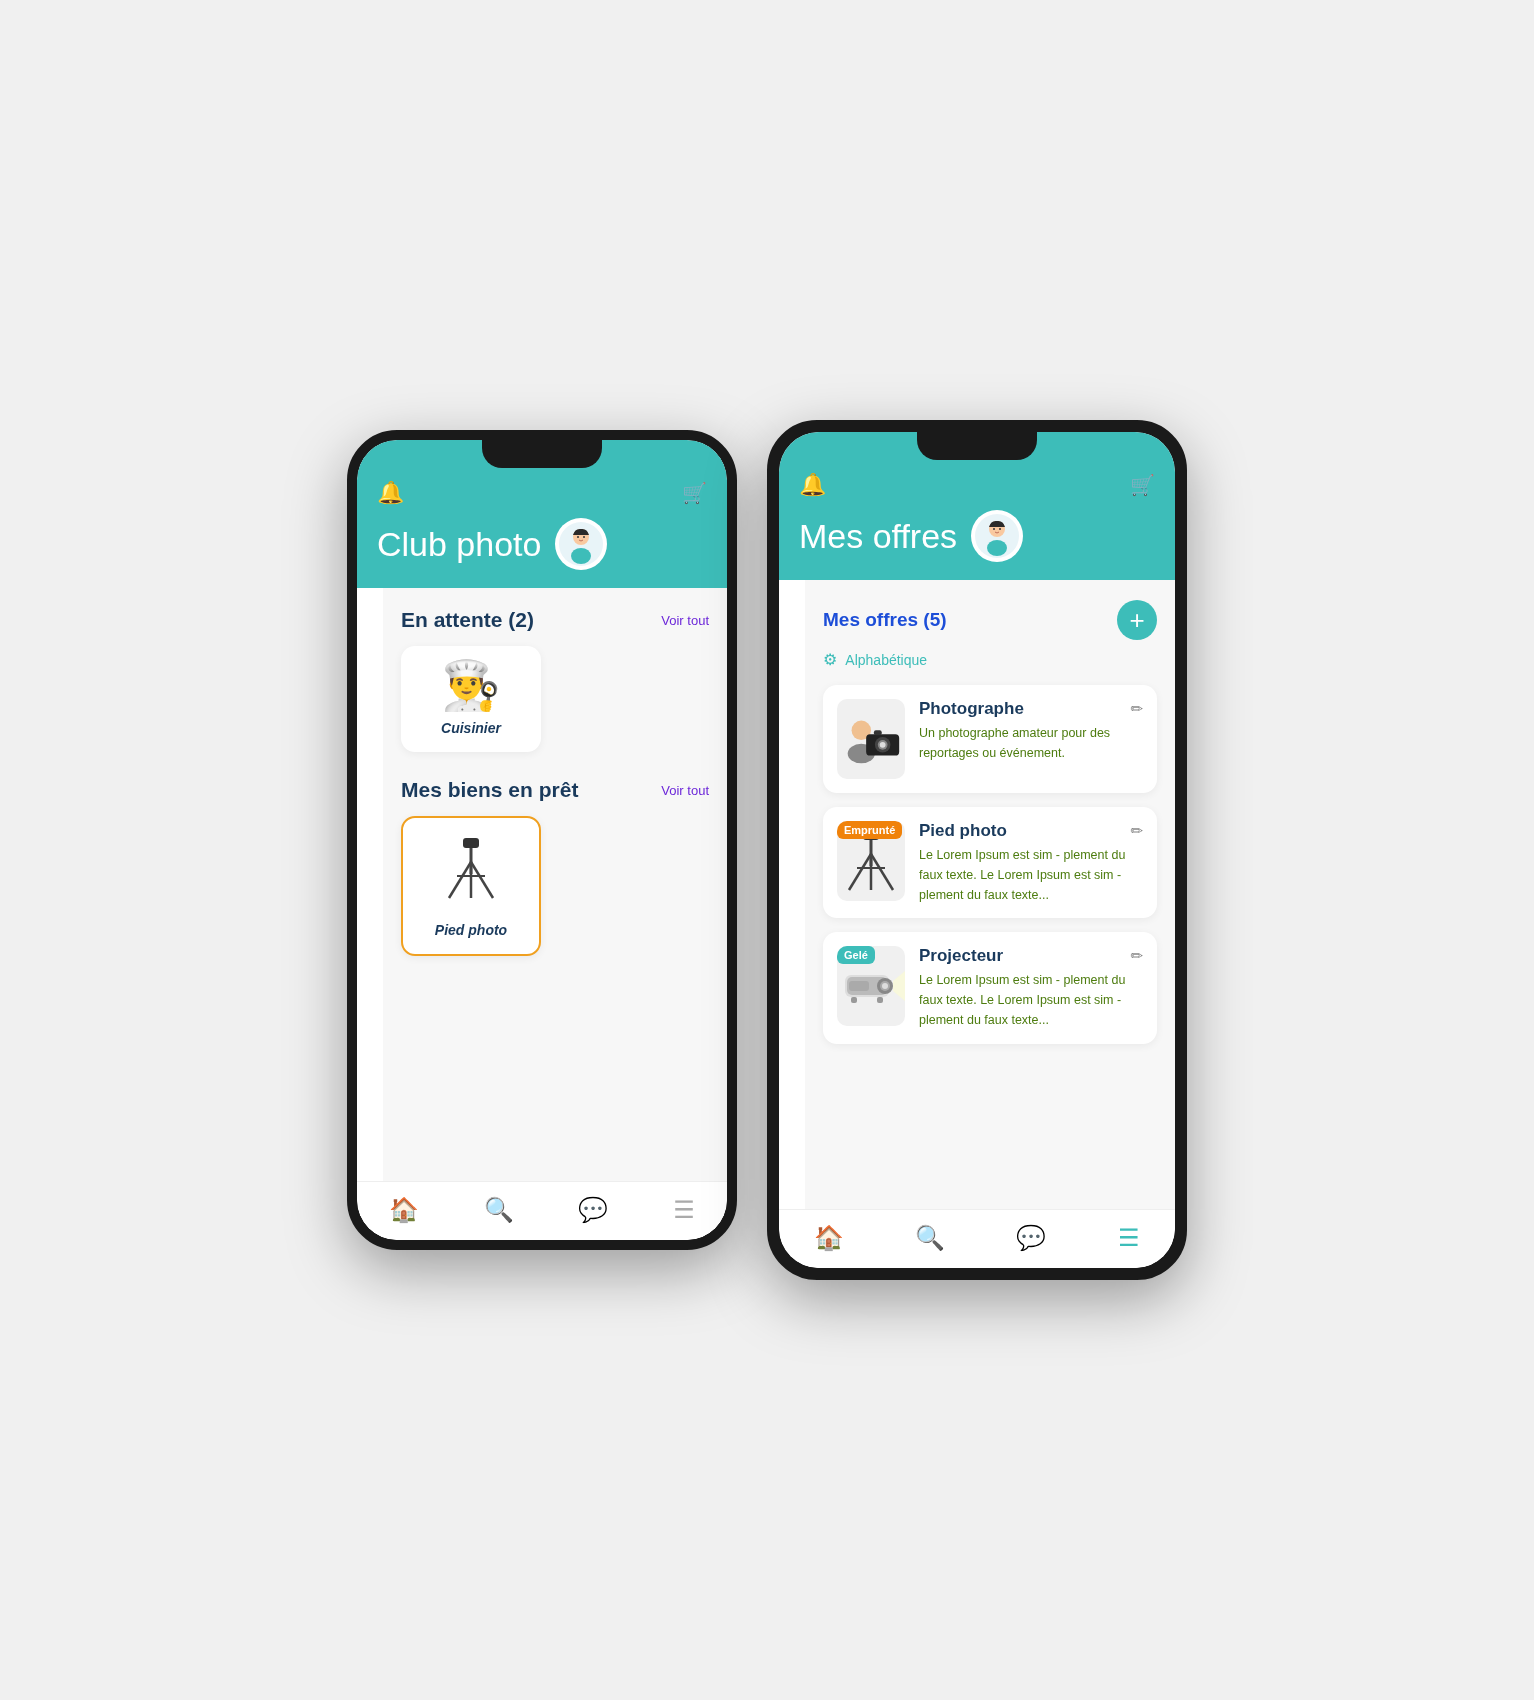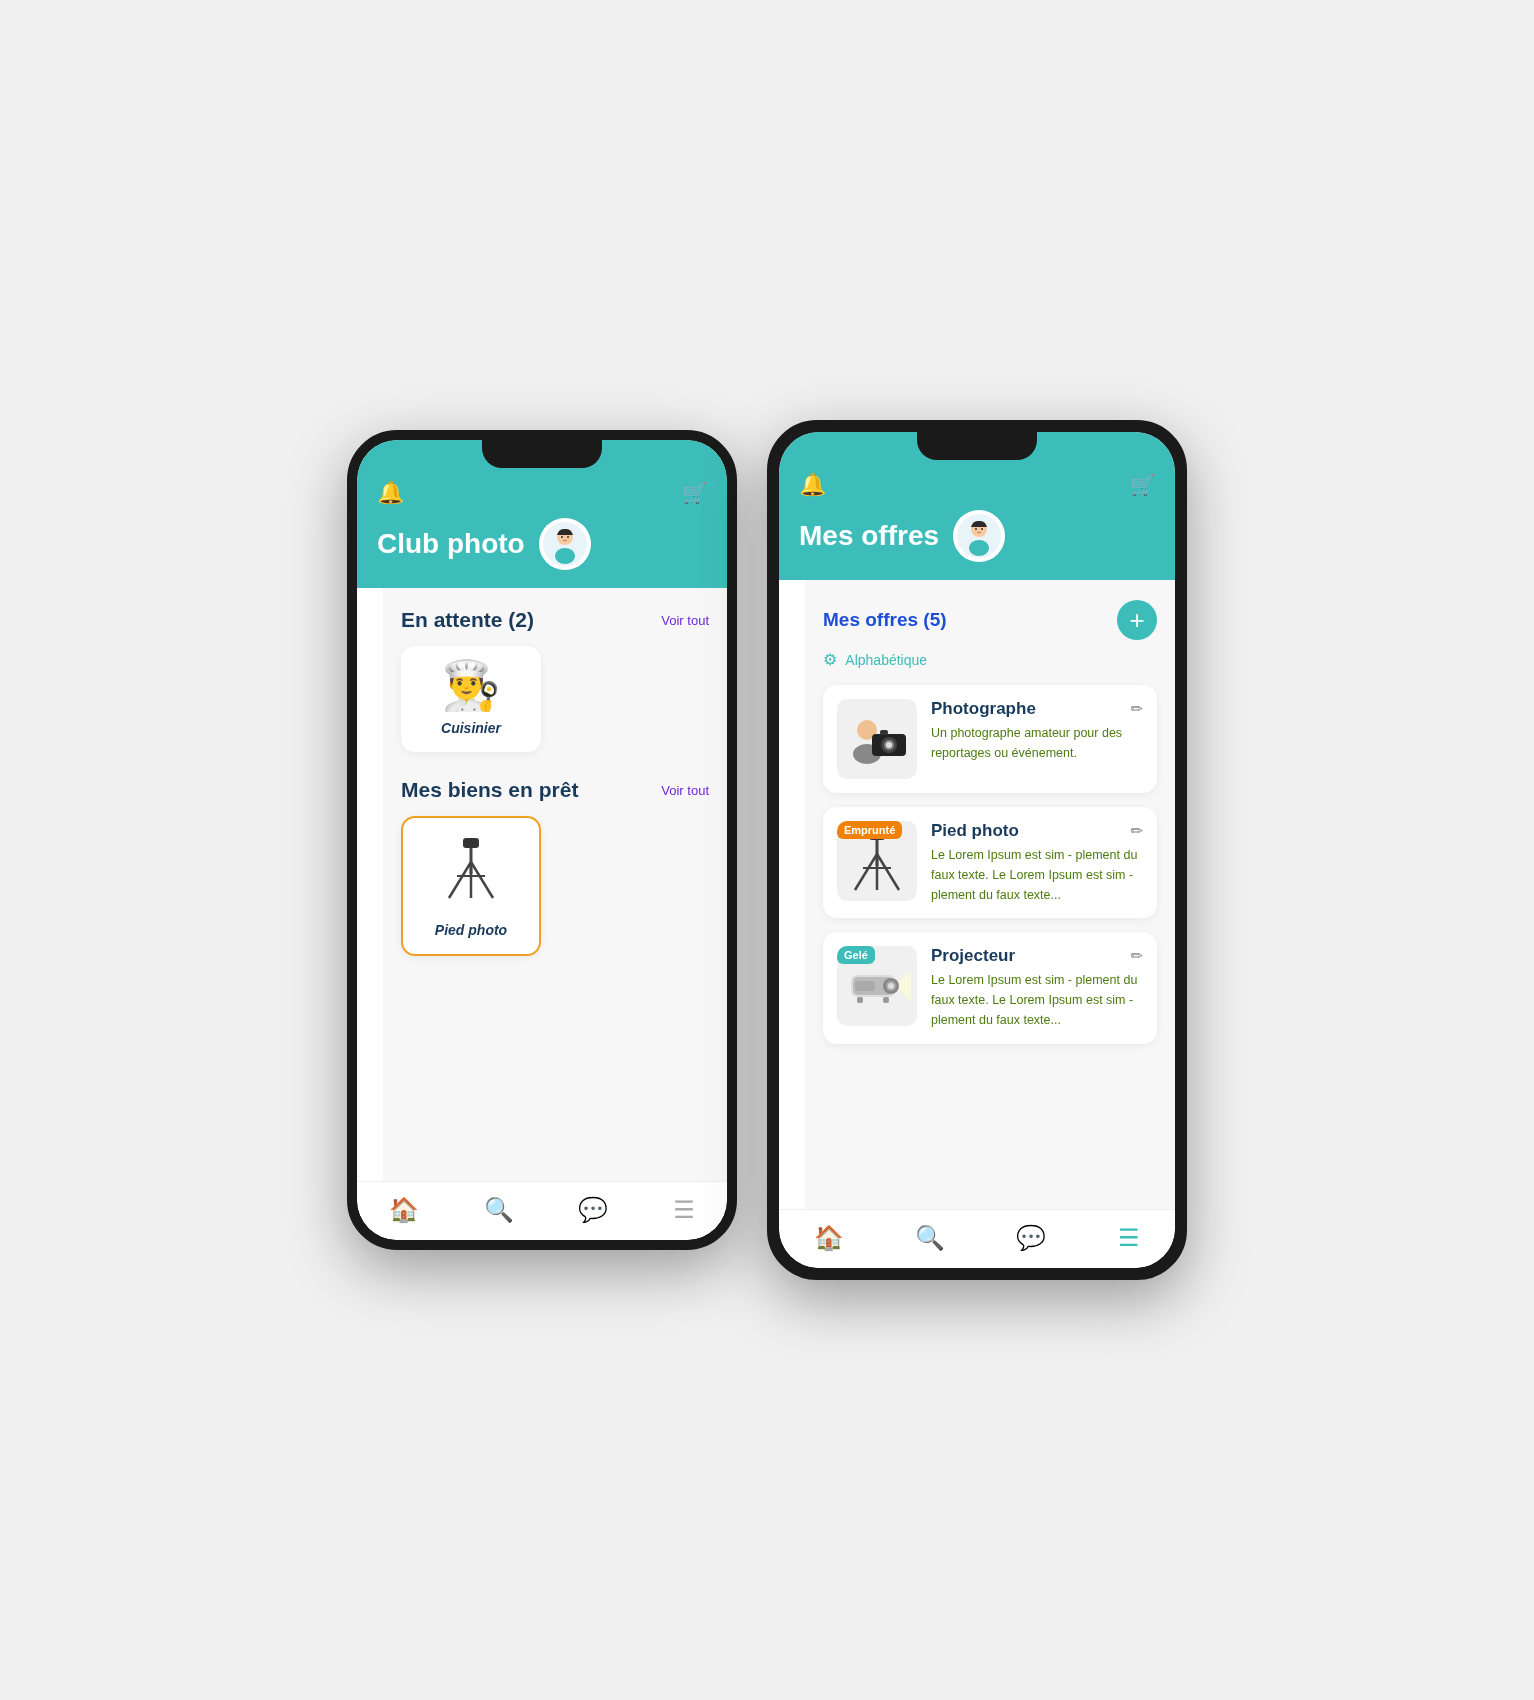--- a/index.html
+++ b/index.html
@@ -73,22 +73,22 @@
       align-items: center;
       margin-bottom: 12px;
     }
     .header-title-row {
       display: flex;
       align-items: center;
       gap: 14px;
     }
     .header-title {
       color: #fff;
-      font-size: 28px;
-      font-weight: 700;
+      font-size: 34px;
+      font-weight: 400;
     }
     .bell-icon {
       color: #fff;
       font-size: 22px;
     }
     .cart-icon {
       color: #fff;
       font-size: 20px;
     }
     .avatar {
@@ -221,21 +221,21 @@
       border-radius: 14px;
       padding: 14px;
       margin-bottom: 14px;
       display: flex;
       gap: 14px;
       align-items: flex-start;
       box-shadow: 0 2px 8px rgba(0,0,0,0.06);
       position: relative;
     }
     .offer-img {
-      width: 80px;
+      width: 68px;
       height: 80px;
       border-radius: 10px;
       background: #f0f0f0;
       flex-shrink: 0;
       overflow: hidden;
       position: relative;
       display: flex;
       align-items: center;
       justify-content: center;
       font-size: 42px;

